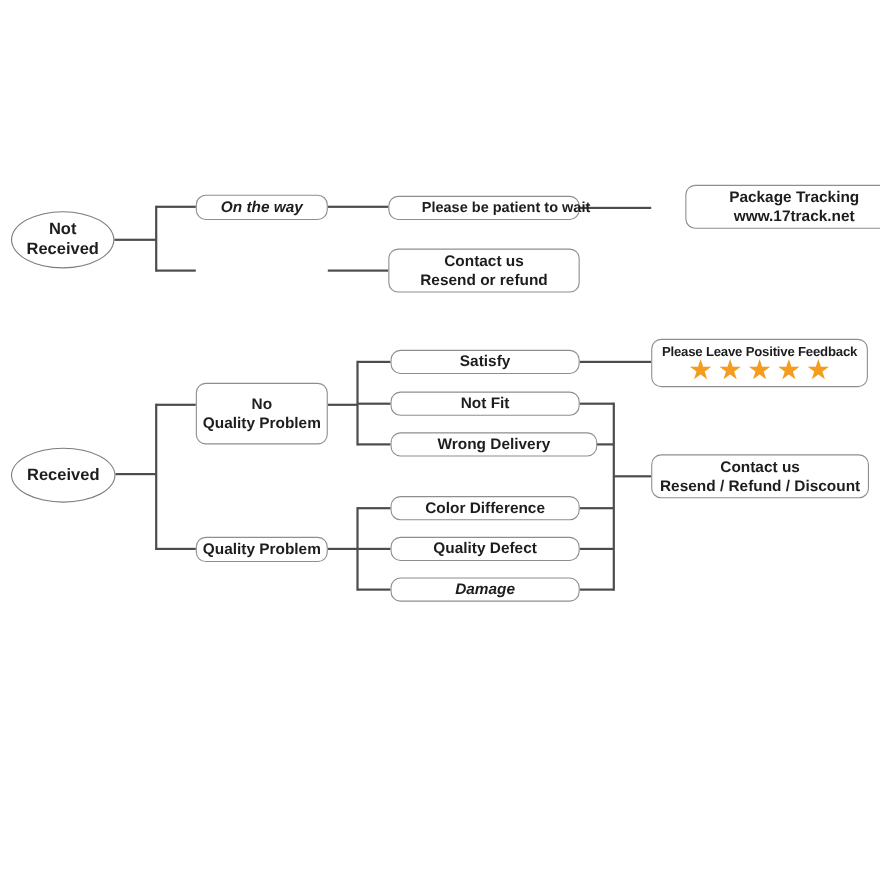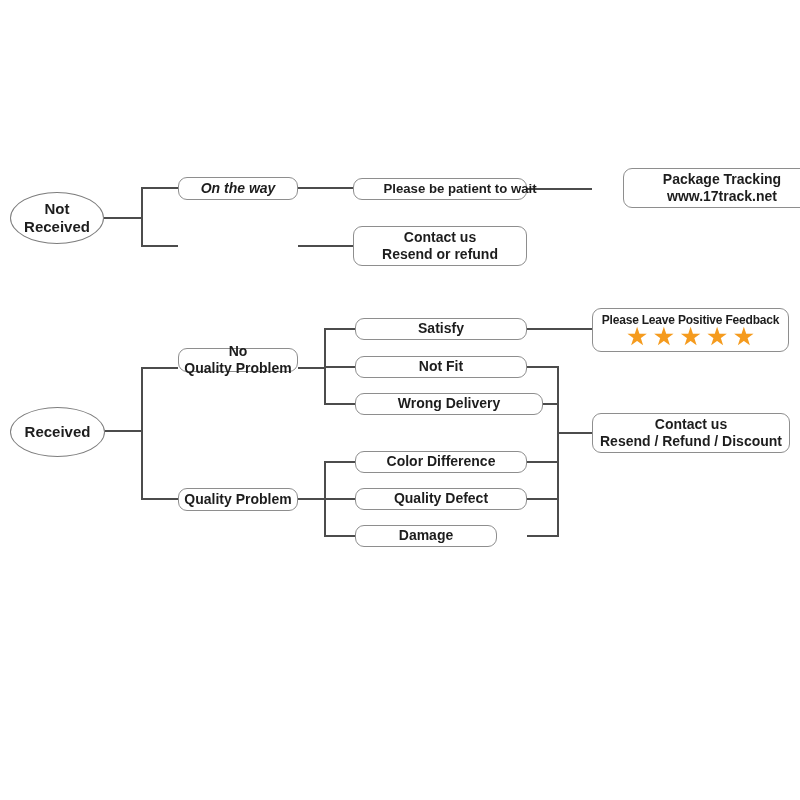--- a/index.html
+++ b/index.html
@@ -24,28 +24,28 @@
   .fs13{font-size:13.2px;}
   .fs15{font-size:15px;}
   
   .n-not-received{left:10px;top:192px;width:94px;height:52px;}
   .n-on-the-way{left:178px;top:177px;width:120px;height:23px;font-style:italic;}
   .n-return-or-lost{left:178px;top:235px;width:120px;height:23px;}
   .n-be-patient{left:353px;top:178px;width:174px;height:22px;padding-left:40px;}
   .n-package-tracking{left:623px;top:168px;width:198px;height:40px;}
   .n-contact-resend-refund{left:353px;top:226px;width:174px;height:40px;}
   .n-received{left:10px;top:407px;width:95px;height:50px;}
-  .n-no-quality-problem{left:178px;top:348px;width:120px;height:24px;}
+  .n-no-quality-problem{left:178px;top:348px;width:120px;height:56px;}
   .n-quality-problem{left:178px;top:488px;width:120px;height:23px;}
   .n-satisfy{left:355px;top:318px;width:172px;height:22px;}
   .n-not-fit{left:355px;top:356px;width:172px;height:22px;}
   .n-wrong-delivery{left:355px;top:393px;width:188px;height:22px;}
   .n-color-difference{left:355px;top:451px;width:172px;height:22px;}
   .n-quality-defect{left:355px;top:488px;width:172px;height:22px;}
-  .n-damage{left:355px;top:525px;width:142px;height:22px;}
+  .n-damage{left:355px;top:525px;width:172px;height:22px;font-style:italic;}
   .n-feedback{left:592px;top:308px;width:197px;height:44px;padding-top:1px;}
   .n-contact-discount{left:592px;top:413px;width:198px;height:40px;}
   .n-feedback .title{font-size:12px;font-weight:700;letter-spacing:-0.2px;}
   .stars{display:flex;align-items:center;justify-content:center;gap:7px;margin-top:-1px;}
   .star{color:#f59b1e;font-size:22px;line-height:1;}
 </style>
 </head>
 <body>
 
 <div id="stage">

